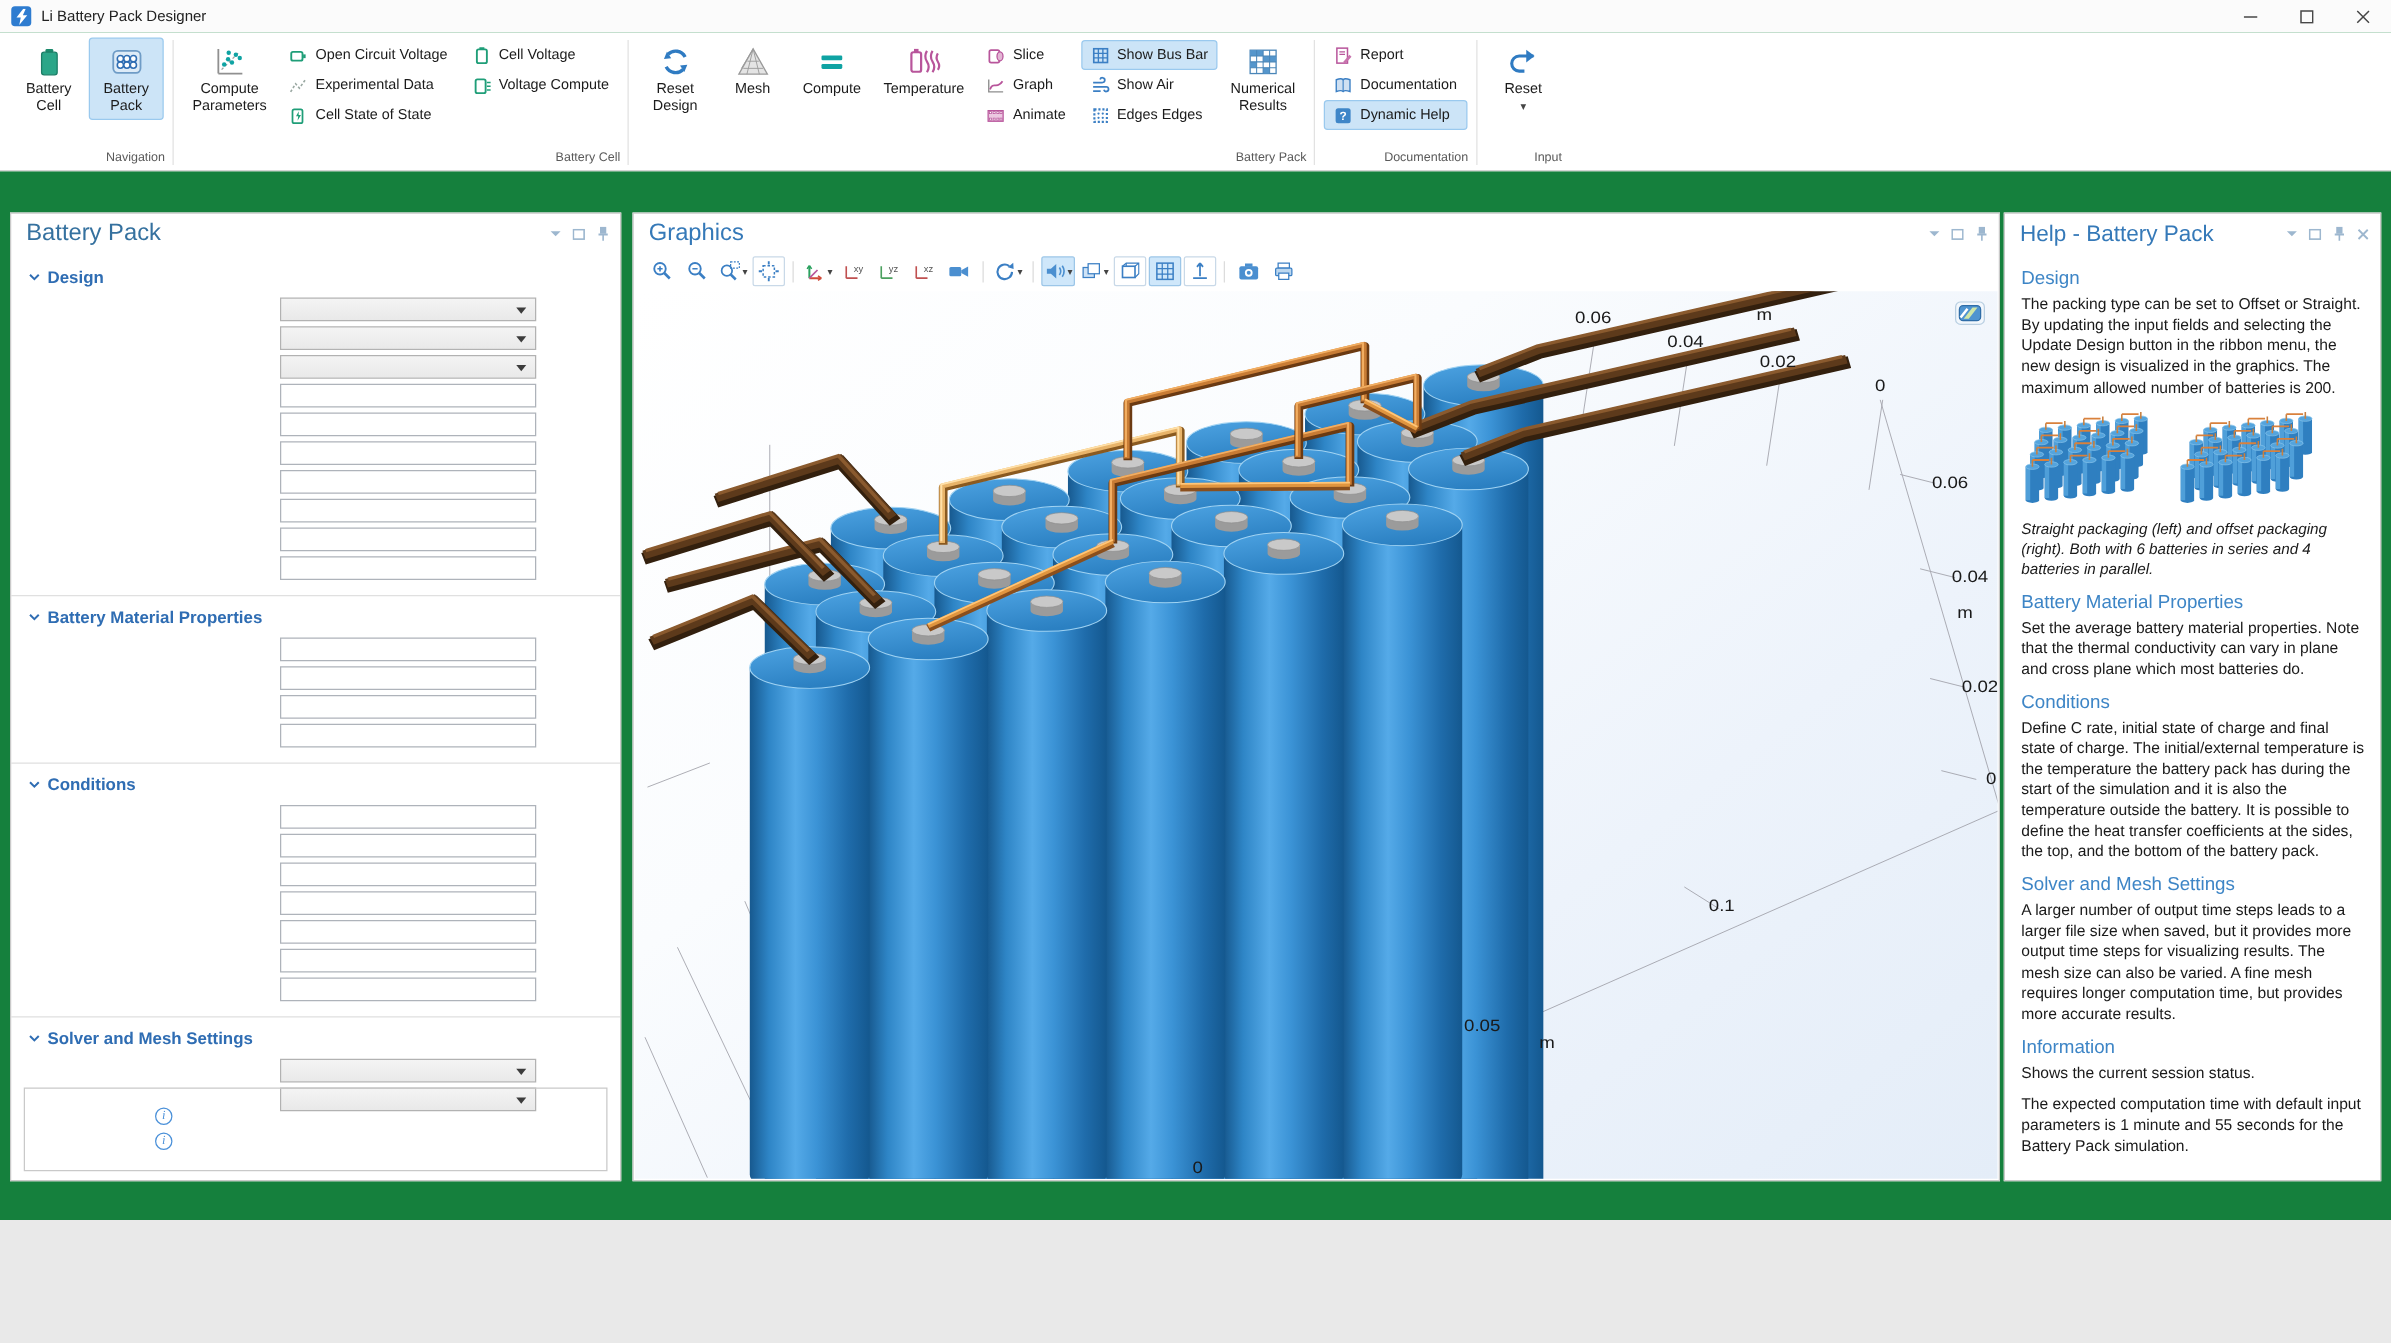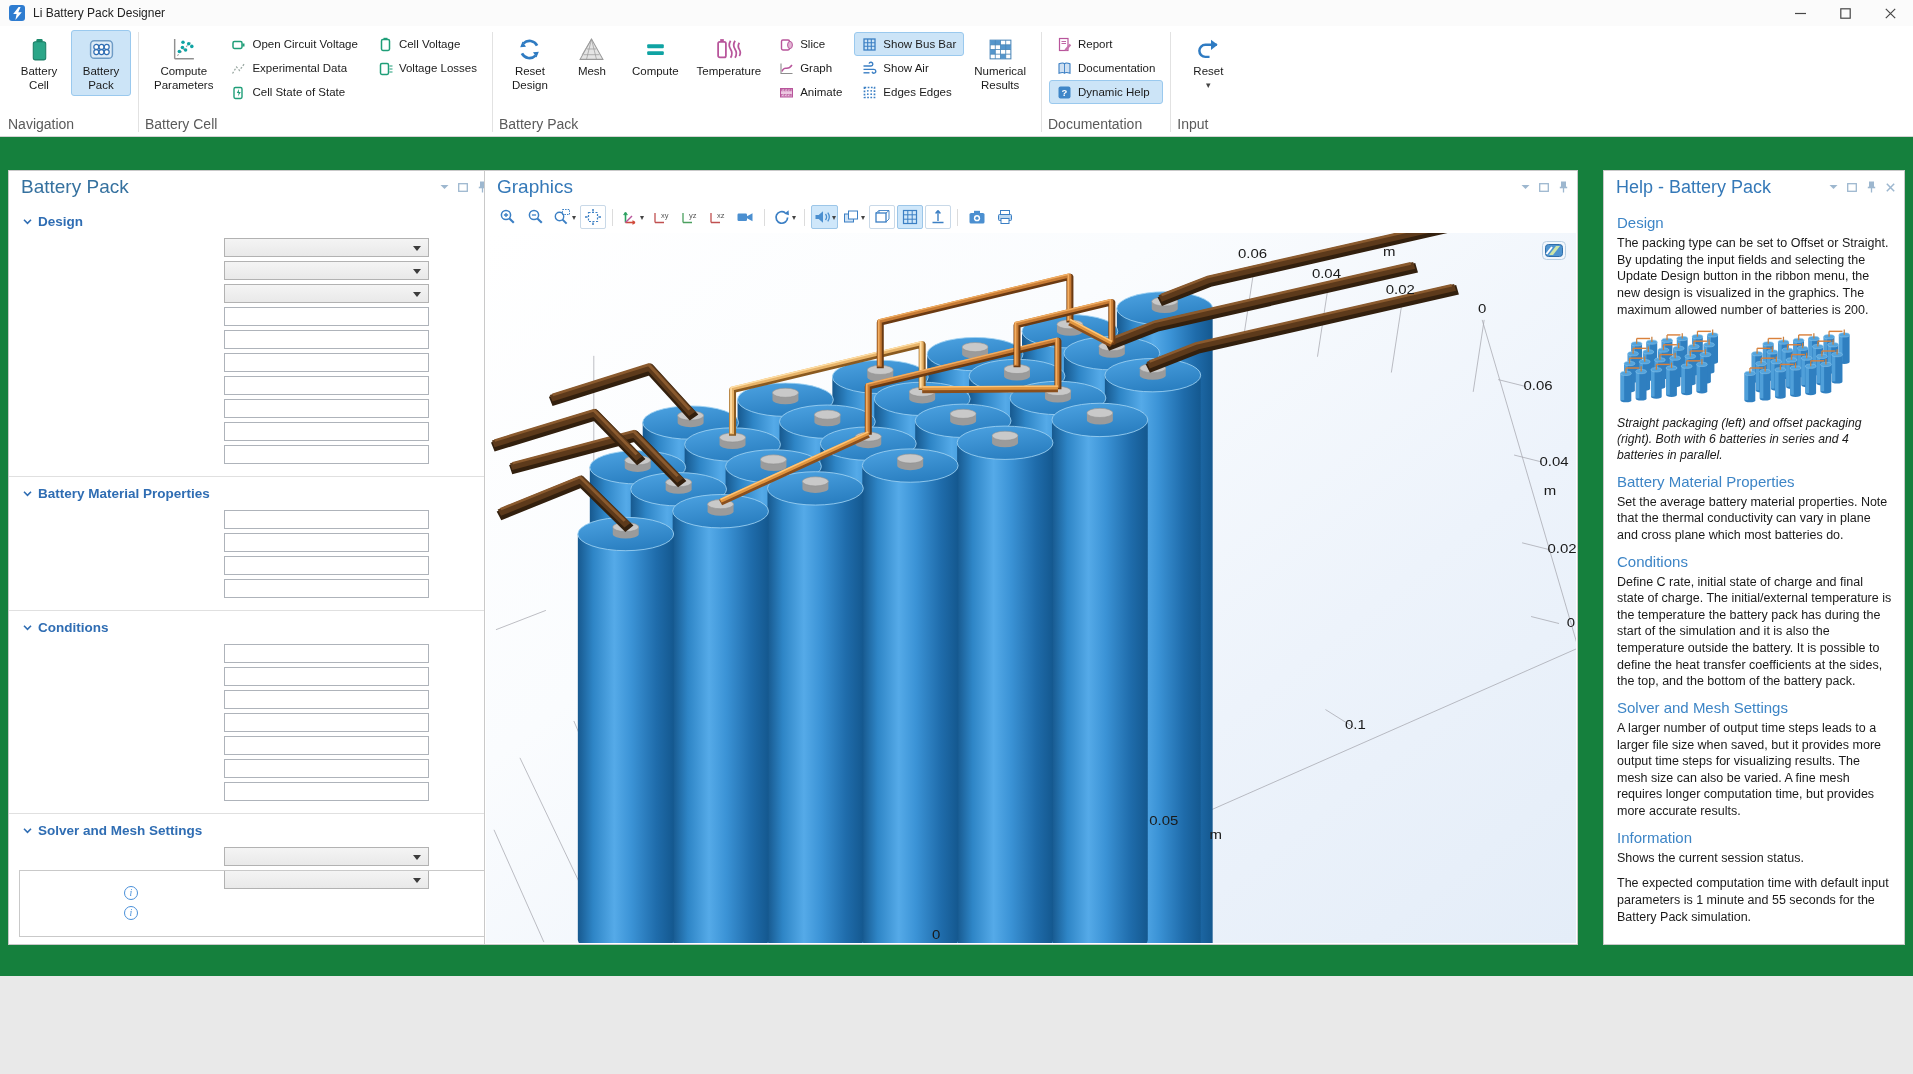--- a/index.html
+++ b/index.html
@@ -14,37 +14,37 @@
   .win-btn{width:45px;height:26px;display:flex;align-items:center;justify-content:center;color:#474747;font-size:13px;}
   
   .menubar{height:27px;background:#ffffff;display:flex;align-items:stretch;padding-left:26px;gap:8px;}
   .menu-item{display:flex;align-items:center;padding:0 12px;font-size:12.5px;color:#222;position:relative;}
   .menu-item.active{color:#2c7cd6;}
   .menu-item.active::after{content:"";position:absolute;left:8px;right:8px;bottom:1px;height:2px;background:#2c7cd6;}
   
   .ribbon{height:110px;background:#fff;border-bottom:1px solid #d4d4d4;display:flex;align-items:stretch;padding:0 2px;}
   .rib-group{display:flex;flex-direction:column;padding:2px 2px 0 2px;}
   .rib-items{flex:1;display:flex;align-items:flex-start;padding:2px 5px 0 5px;gap:2px;}
-  .rib-label{text-align:left;font-size:14px;color:#5a5a5a;padding:1px 4px 4px 4px;white-space:nowrap;}
+  .rib-label{text-align:right;font-size:10px;color:#5a5a5a;padding:1px 4px 4px 4px;white-space:nowrap;}
   .rib-sep{width:1px;background:#e2e2e2;margin:6px 0 4px 0;}
   .rib-large{display:flex;flex-direction:column;align-items:center;gap:2px;padding:5px 7px 3px 7px;
              border:1px solid transparent;border-radius:3px;font-size:11.5px;line-height:1.18;
              text-align:center;white-space:pre-line;min-width:44px;}
   .rib-large .ric{width:27px;height:27px;display:block;}
   .rib-large.sel,.rib-small.sel{background:#cce4f7;border:1px solid #9ac9ee;}
   .rib-smalls{display:flex;flex-direction:column;flex-wrap:wrap;height:72px;align-content:flex-start;column-gap:4px;margin-top:2px;}
   .rib-small{display:flex;align-items:center;gap:6px;height:22px;padding:0 7px;font-size:11.5px;
              border:1px solid transparent;border-radius:3px;white-space:nowrap;}
   .rib-small .ric{width:15px;height:15px;display:block;}
   .rib-caret{font-size:9px;color:#444;line-height:1;}
   
   .main{position:absolute;top:164px;left:0;right:0;bottom:0;}
   .panel{position:absolute;top:6px;bottom:31px;background:#fff;border:1px solid #c9c9c9;box-sizing:border-box;}
   .panel-left{left:8px;width:489px;}
-  .panel-graphics{left:484px;width:1094px;}
+  .panel-graphics{left:506px;width:1094px;}
   .panel-help{left:1603px;width:302px;}
   .panel-header{height:32px;display:flex;align-items:center;padding:0 8px 0 12px;}
   .panel-title{font-size:19px;}
   .pt-left{color:#35719f;}
   .pt-blue{color:#3579b8;}
   .ph-icons{margin-left:auto;display:flex;align-items:center;gap:7px;color:#9db7cf;}
   .ph-ic{width:12px;height:12px;display:flex;align-items:center;justify-content:center;}
   
   .lp-body{position:absolute;top:34px;left:0;right:0;bottom:0;padding:0 14px;font-size:12.5px;}
   .sec-header{display:flex;align-items:center;gap:6px;color:#2f6db3;font-size:13.5px;font-weight:600;margin:9px 0 7px 0;}
@@ -174,21 +174,21 @@
                   <rect x="3.5" y="2.5" width="8" height="11" rx="1.4" fill="none" stroke="#1f9e78" stroke-width="1.5"></rect>
                   <rect x="5.5" y="0.8" width="4" height="1.7" fill="#1f9e78"></rect>
                 </svg></span>
               <span>Cell Voltage</span>
             </div>
             <div class="rib-small">
               <span class="ric"><svg viewBox="0 0 15 15" width="100%" height="100%">
                   <rect x="2.5" y="2.5" width="8" height="11" rx="1.4" fill="none" stroke="#1f9e78" stroke-width="1.5"></rect>
                   <path d="M11.5 5 h3 M11.5 8 h3 M11.5 11 h3" stroke="#1f9e78" stroke-width="1.2"></path>
                 </svg></span>
-              <span>Voltage Losses</span>
+              <span>Voltage Compute</span>
             </div>
           </div>
         </div>
         <div class="rib-label">Battery Cell</div>
       </div>
       <div class="rib-sep"></div>
       <div class="rib-group">
         <div class="rib-items">
           <div class="rib-large"><span class="ric"><svg viewBox="0 0 26 26" width="100%" height="100%">
                 <g stroke="#2f7bc2" stroke-width="2.6" fill="none">

